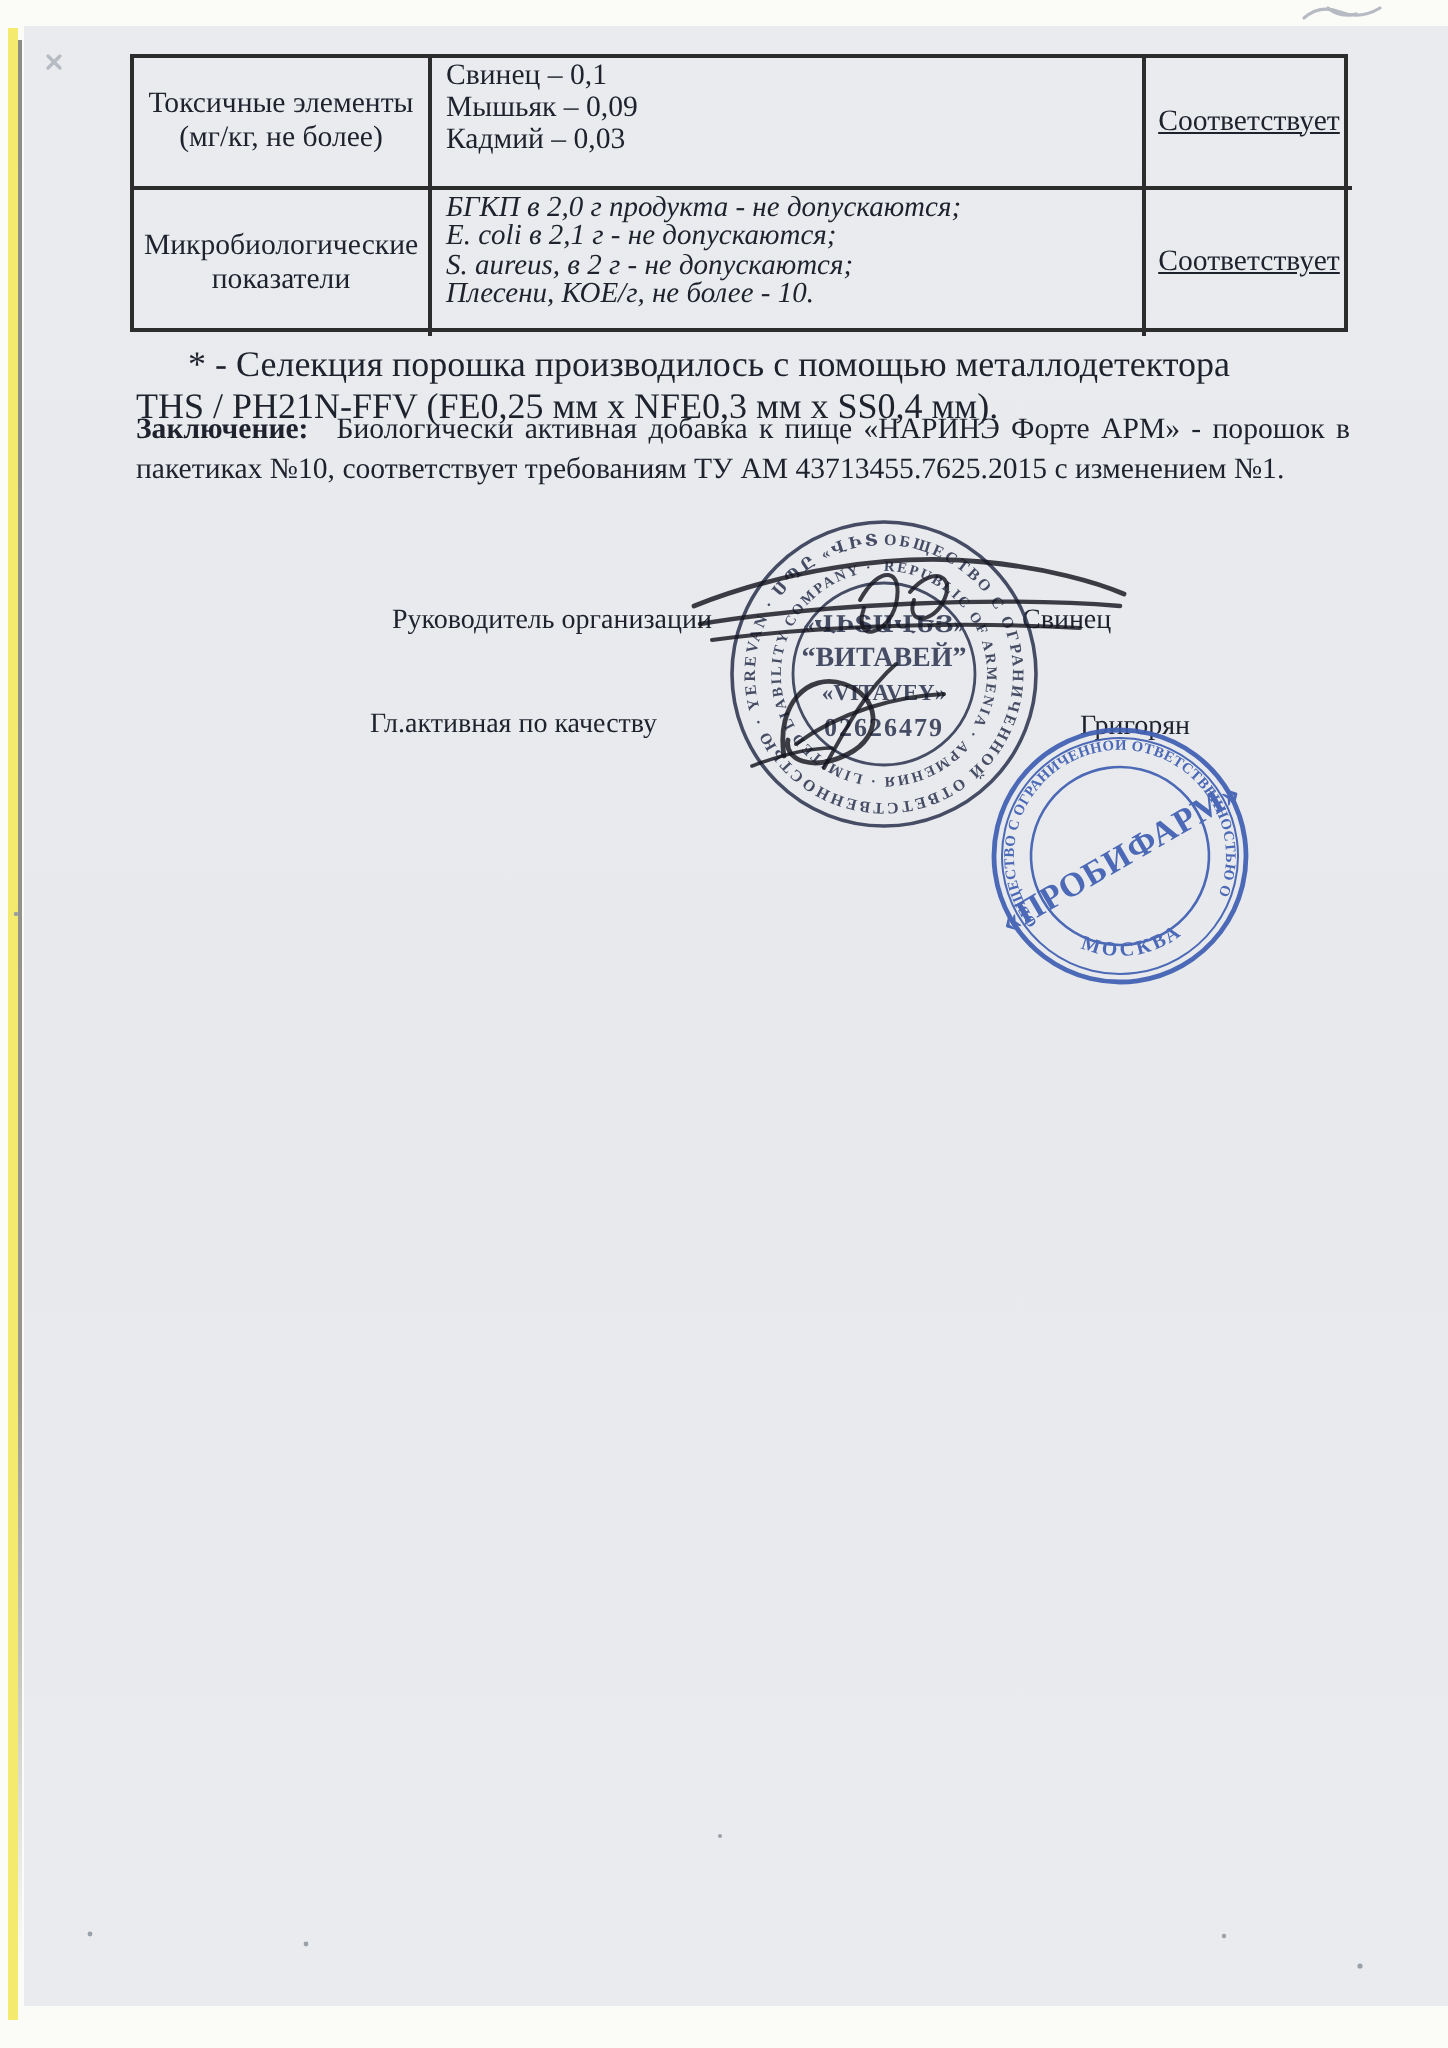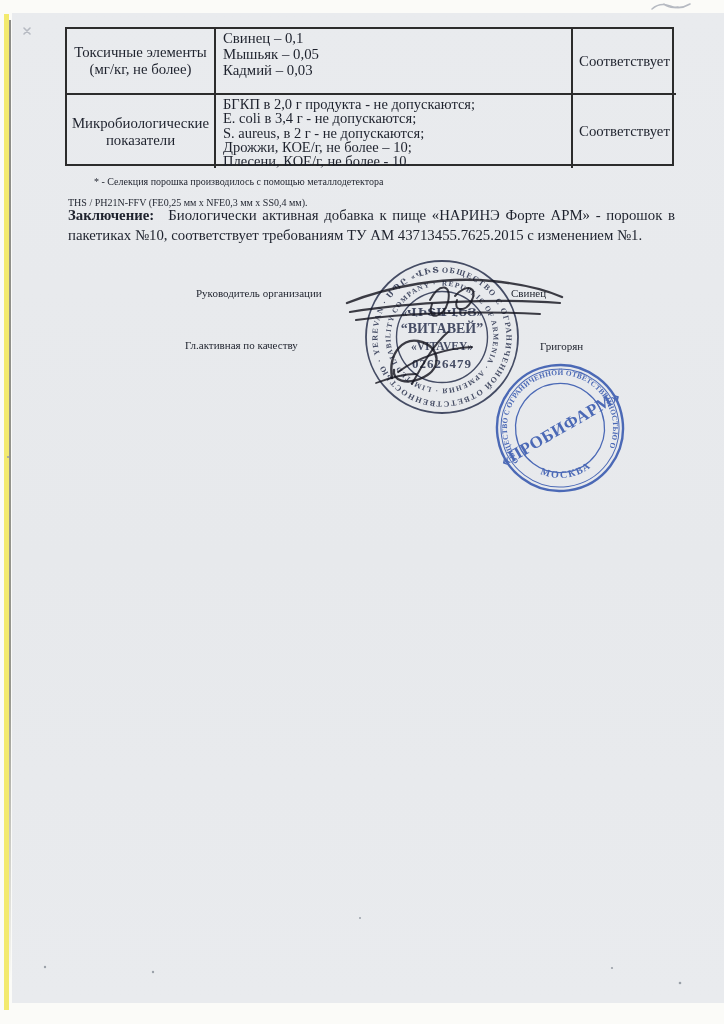--- a/index.html
+++ b/index.html
@@ -16,36 +16,36 @@
   .edge-yellow{position:absolute;left:4px;top:14px;width:5px;height:996px;background:#f3ea6e;}
   .edge-dark{position:absolute;left:9px;top:20px;width:2px;height:960px;
     background:linear-gradient(180deg,#8c8c88 0%,#96968e 70%,rgba(150,150,142,0) 100%);}
   
   .doc-table{
     position:absolute;left:65px;top:27px;width:609px;height:139px;
     display:grid;grid-template-columns:149px 357px 103px;grid-template-rows:66px 73px;
     border:2px solid #2c2c2c;box-sizing:border-box;background:transparent;
   }
   .cell{box-sizing:border-box;border-right:2px solid #2c2c2c;border-bottom:2px solid #2c2c2c;}
-  .cell.last-col{border-right:none;}
+  .cell.last-col{border-right:none;text-decoration:underline;}
   .cell.last-row{border-bottom:none;}
   .cell.center{display:flex;align-items:center;justify-content:center;text-align:center;
     font-size:14.8px;line-height:17px;padding:0 6px;}
   .cell.vals{padding:2px 16px 0 7px;font-size:14.8px;}
   .cell.vals .vline{display:block;}
   .r1 .vline{line-height:15.8px;}
-  .r2 .vline{line-height:14.3px;font-size:14.5px;}
+  .r2 .vline{line-height:14.3px;font-size:14.5px;font-style:italic;}
   
-  .footnote{position:absolute;left:68px;top:172px;width:608px;font-size:10px;line-height:20.5px;}
+  .footnote{position:absolute;left:68px;top:172px;width:608px;font-size:18px;line-height:20.5px;}
   .footnote .fl1{padding-left:26px;}
   .conclusion{position:absolute;left:68px;top:206px;width:607px;font-size:14.8px;line-height:19.5px;
     text-align:justify;text-align-last:left;}
   .conclusion .lbl{font-weight:bold;margin-right:14px;}
   
-  .sigtext{position:absolute;font-size:11px;white-space:nowrap;}
+  .sigtext{position:absolute;font-size:14px;white-space:nowrap;margin-top:16px;}
   .sig1-title{left:196px;top:287px;}
   .sig1-name{left:511px;top:287px;}
   .sig2-title{left:185px;top:339px;}
   .sig2-name{left:540px;top:340px;}
   
   .stamp{position:absolute;}
   .stamp-org{left:357px;top:252px;width:170px;height:170px;opacity:.88;}
   .stamp-blue{left:490px;top:358px;width:140px;height:140px;opacity:.93;}
   .overlay{position:absolute;left:0;top:0;width:724px;height:1024px;pointer-events:none;}
   .z1{z-index:1}.z2{z-index:2}.z3{z-index:3}.z4{z-index:4}
@@ -56,31 +56,30 @@
 <div class="screen">
 
   <div class="edge-yellow"></div>
   <div class="edge-dark"></div>
   <div class="paper"></div>
 
   <div class="doc-table z1">
     <div class="cell center r1">Токсичные элементы (мг/кг, не более)</div>
     <div class="cell vals r1">
       <span class="vline">Свинец – 0,1</span>
-      <span class="vline">Мышьяк – 0,05</span>
+      <span class="vline">Мышьяк – 0,09</span>
       <span class="vline">Кадмий – 0,03</span>
     </div>
     <div class="cell center last-col r1">Соответствует</div>
 
     <div class="cell center last-row r2">Микробиологические показатели</div>
     <div class="cell vals last-row r2">
       <span class="vline">БГКП в 2,0 г продукта - не допускаются;</span>
-      <span class="vline">E. coli в 3,4 г - не допускаются;</span>
+      <span class="vline">E. coli в 2,1 г - не допускаются;</span>
       <span class="vline">S. aureus, в 2 г -  не допускаются;</span>
-      <span class="vline">Дрожжи, КОЕ/г, не более – 10;</span>
       <span class="vline">Плесени, КОЕ/г, не более - 10.</span>
     </div>
     <div class="cell center last-col last-row r2">Соответствует</div>
   </div>
 
   <div class="footnote z1">
     <div class="fl1">* -  Селекция порошка производилось с помощью металлодетектора</div>
     <div>THS / PH21N-FFV (FE0,25 мм х NFE0,3 мм х SS0,4 мм).</div>
   </div>
 

